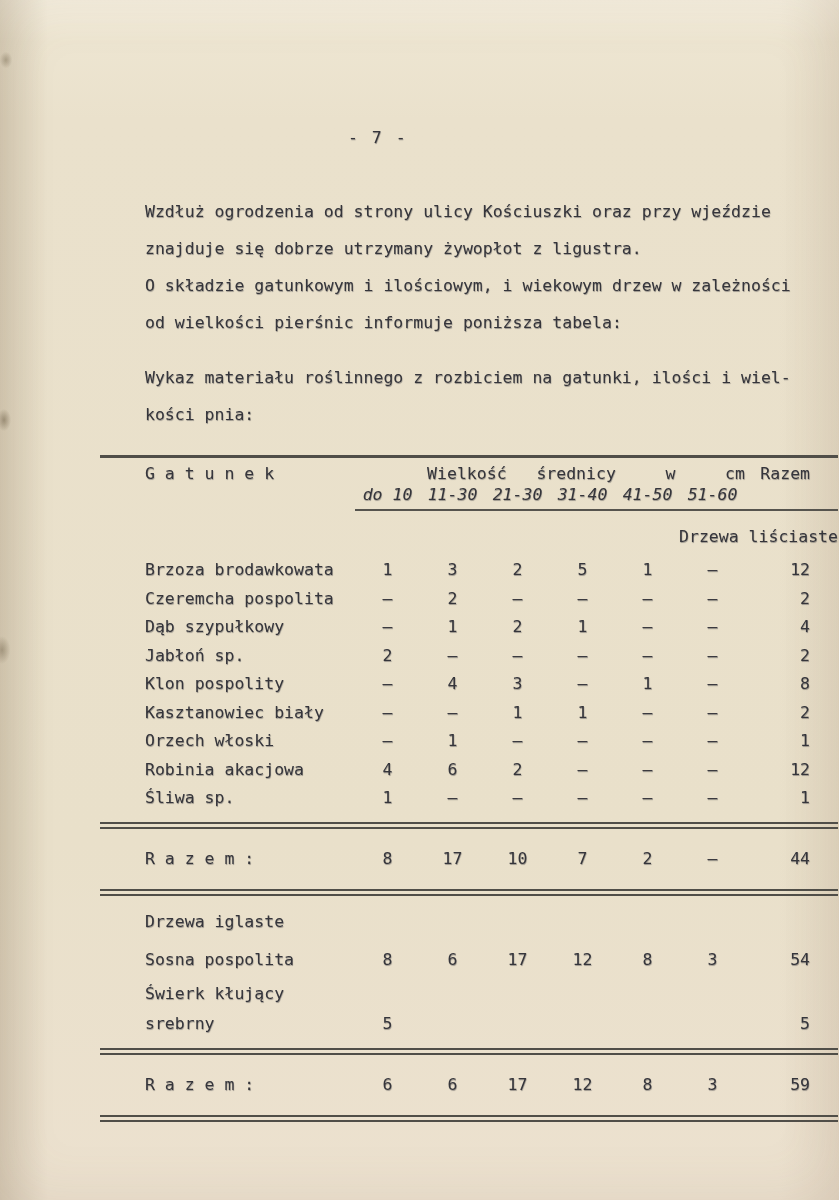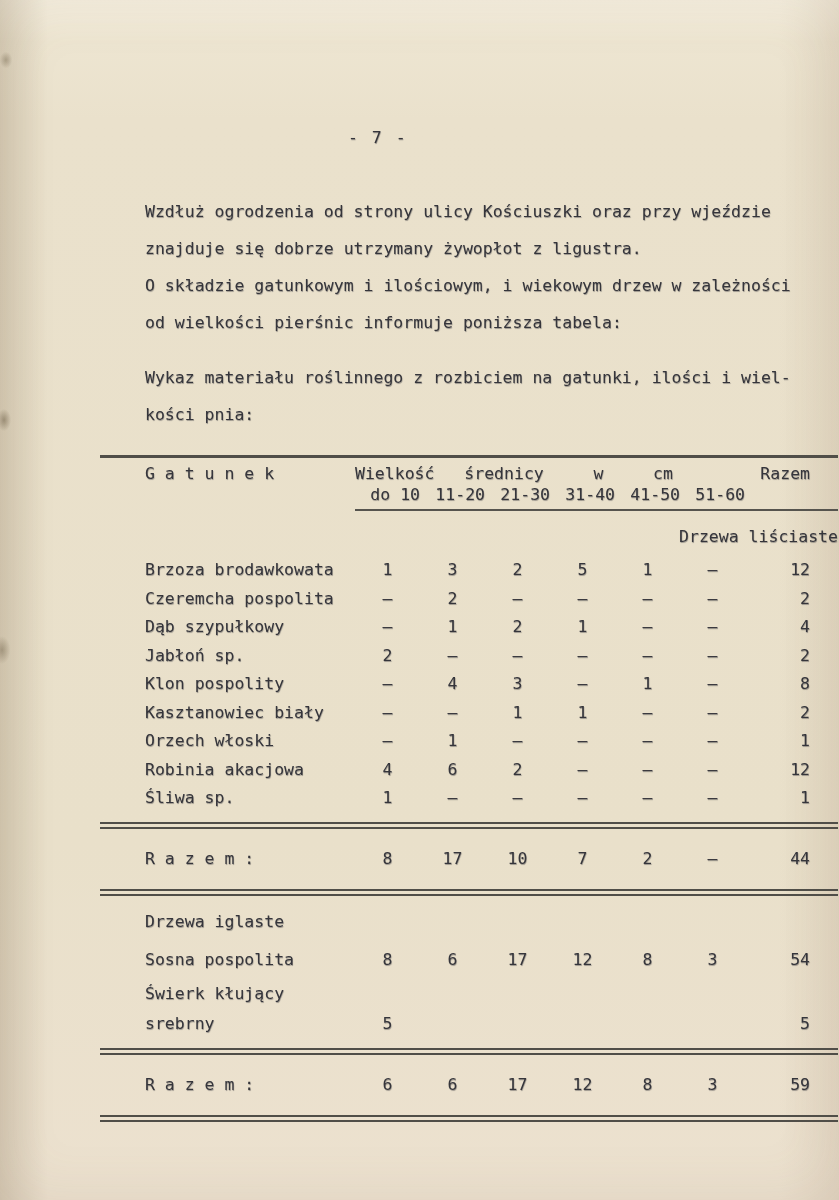--- a/index.html
+++ b/index.html
@@ -30,28 +30,28 @@
   .intro-1 { margin-top: 46px; }
   .intro-2 { margin-top: 18px; }
   .tline { line-height: 37px; white-space: pre; }
 
   .table-wrap { margin: 22px 0 0 100px; width: 738px; }
   .rule-top    { border-top: 3px solid #504e48; }
   .rule-double { height: 7px; border-top: 2px solid #504e48; border-bottom: 2px solid #504e48; margin: 9px 0; }
 
   .row { display: grid; grid-template-columns: 255px repeat(6, 65px) 1fr; align-items: end; }
   .header-row { grid-template-columns: 255px 390px 1fr; padding-top: 6px; align-items: start; }
-  .mid-header { text-align: left; white-space: pre; }
+  .mid-header { text-align: right; white-space: pre; }
   .species-cell { padding-left: 45px; white-space: pre-line; }
   .num-cell { text-align: center; }
   .total-cell { text-align: right; padding-right: 28px; }
 
   .subheader-row { display: grid; grid-template-columns: 255px 1fr; margin-top: 2px; }
   .bins { display: grid; grid-template-columns: repeat(6, 65px) 1fr; border-bottom: 2px solid #56544e; padding-bottom: 5px; }
-  .bin-label { text-align: right; white-space: pre; }
+  .bin-label { text-align: center; white-space: pre; font-style: italic; }
 
   .section-title { margin: 16px 0 10px 45px; }
   .section-title.underlined { text-underline-offset: 5px; text-decoration-thickness: 2px; text-align: right; }
   .data-row { line-height: 28.5px; }
   .total-row { line-height: 30px; padding: 6px 0; }
   .section-iglaste .data-row { line-height: 30px; padding-top: 4px; }
 </style>
 </head>
 <body>
 
@@ -77,21 +77,21 @@
     <div class="row header-row">
       <div class="species-cell">G a t u n e k</div>
       <div class="mid-header">Wielkość   średnicy     w     cm</div>
       <div class="total-cell">Razem</div>
     </div>
 
     <div class="subheader-row">
       <div></div>
       <div class="bins">
         <span class="bin-label">do 10</span>
-        <span class="bin-label">11-20</span>
+        <span class="bin-label">11-30</span>
         <span class="bin-label">21-30</span>
         <span class="bin-label">31-40</span>
         <span class="bin-label">41-50</span>
         <span class="bin-label">51-60</span>
         <span></span>
       </div>
     </div>
 
     <div id="table-sections">
         <div class="section section-lisciaste">

